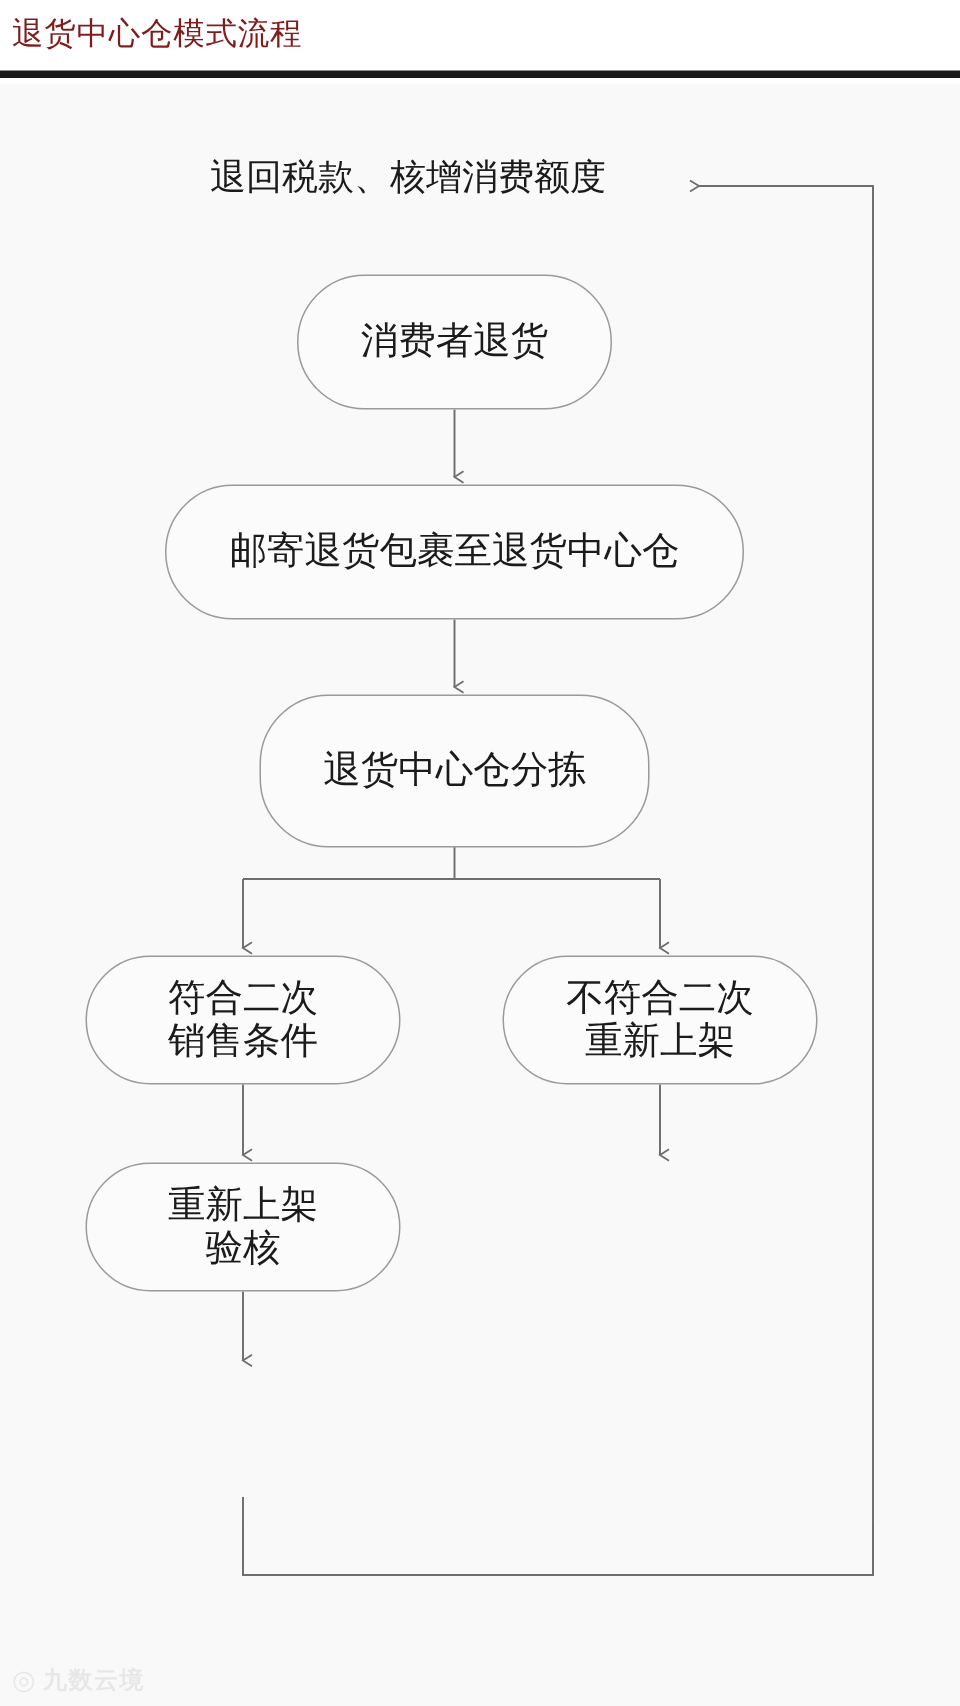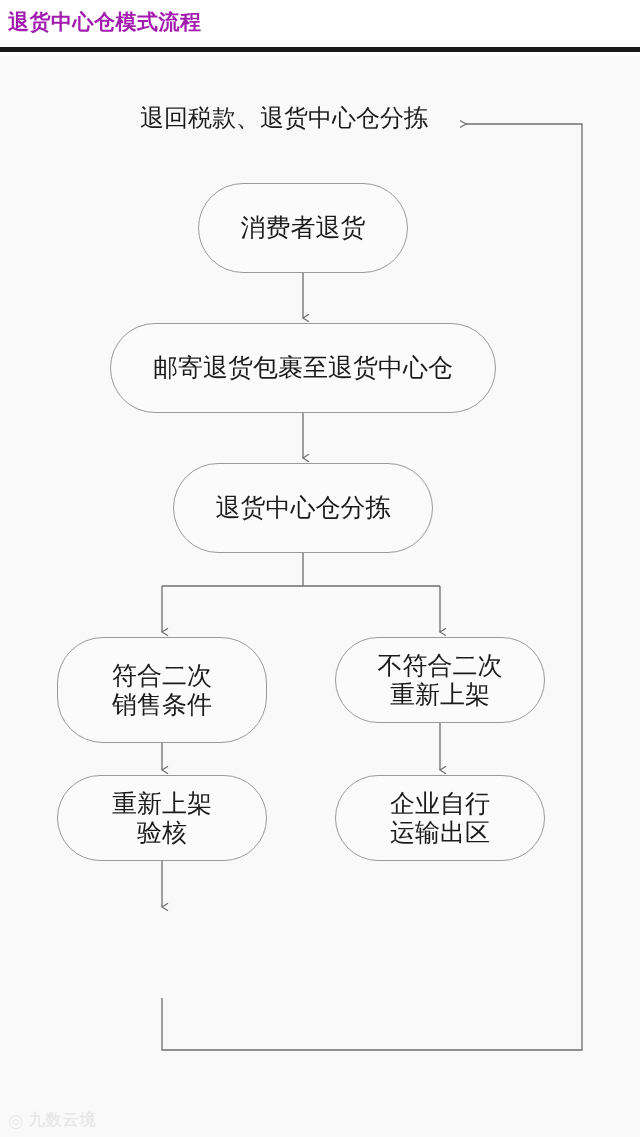--- a/index.html
+++ b/index.html
@@ -22,22 +22,22 @@
     top: 0;
     width: 640px;
     height: 56px;
     background: #ffffff;
   }
   .header-title {
     position: absolute;
     left: 8px;
     top: 8px;
     font-size: 21px;
-    font-weight: bold;
-    color: #a21caf;
+    font-weight: normal;
+    color: #7f1d1d;
     letter-spacing: 0.5px;
     white-space: nowrap;
   }
   .header-rule {
     position: absolute;
     left: 0;
     top: 47px;
     width: 640px;
     height: 5px;
     background: #1a1a1a;
@@ -73,22 +73,22 @@
     justify-content: center;
     text-align: center;
     color: #1b1b1b;
     font-size: 25px;
     line-height: 1.18;
     font-family: "Liberation Serif", "DejaVu Serif", serif;
     white-space: pre-line;
   }
   .node-consumer-return { left: 198px; top: 127px;  width: 210px; height: 90px; }
   .node-mail-parcel     { left: 110px; top: 267px;  width: 386px; height: 90px; }
-  .node-sorting         { left: 173px; top: 407px;  width: 260px; height: 90px; }
-  .node-eligible        { left: 57px;  top: 581px;  width: 210px; height: 106px; }
+  .node-sorting         { left: 173px; top: 407px;  width: 260px; height: 102px; }
+  .node-eligible        { left: 57px;  top: 581px;  width: 210px; height: 86px; }
   .node-not-eligible    { left: 335px; top: 581px;  width: 210px; height: 86px; }
   .node-customs-verify  { left: 57px;  top: 719px;  width: 210px; height: 86px; }
   .node-self-transport  { left: 335px; top: 719px;  width: 210px; height: 86px; }
   .node-reshelve        { left: 57px;  top: 856px;  width: 210px; height: 86px; }
 
   
   .loop-label {
     position: absolute;
     left: 140px;
     top: 46px;
@@ -158,39 +158,37 @@
       <line x1="162" y1="667" x2="162" y2="714" marker-end="url(#arrow-down)"></line>
 
       <line x1="440" y1="667" x2="440" y2="714" marker-end="url(#arrow-down)"></line>
 
       <line x1="162" y1="805" x2="162" y2="851" marker-end="url(#arrow-down)"></line>
 
       <path d="M162,942 L162,994 L582,994 L582,68 L466,68" marker-end="url(#arrow-left)"></path>
     </g>
   </svg>
 
-  <div class="loop-label">退回税款、退货中心仓分拣</div>
+  <div class="loop-label">退回税款、核增消费额度</div>
 
   <div class="node node-mail-parcel">邮寄退货包裹至退货中心仓</div>
 
   <div class="node node-consumer-return">消费者退货</div>
 
   <div class="node node-sorting">退货中心仓分拣</div>
 
   <div class="node node-eligible">符合二次
 销售条件</div>
 
   <div class="node node-not-eligible">不符合二次
 重新上架</div>
 
   <div class="node node-customs-verify">重新上架
 验核</div>
 
-  <div class="node node-self-transport">企业自行
-运输出区</div>
 
 
   <div class="watermark">
     <span class="watermark-mark">◎</span>
     <span class="watermark-text">九数云境</span>
   </div>
 
 </div>
 
 </body></html>

